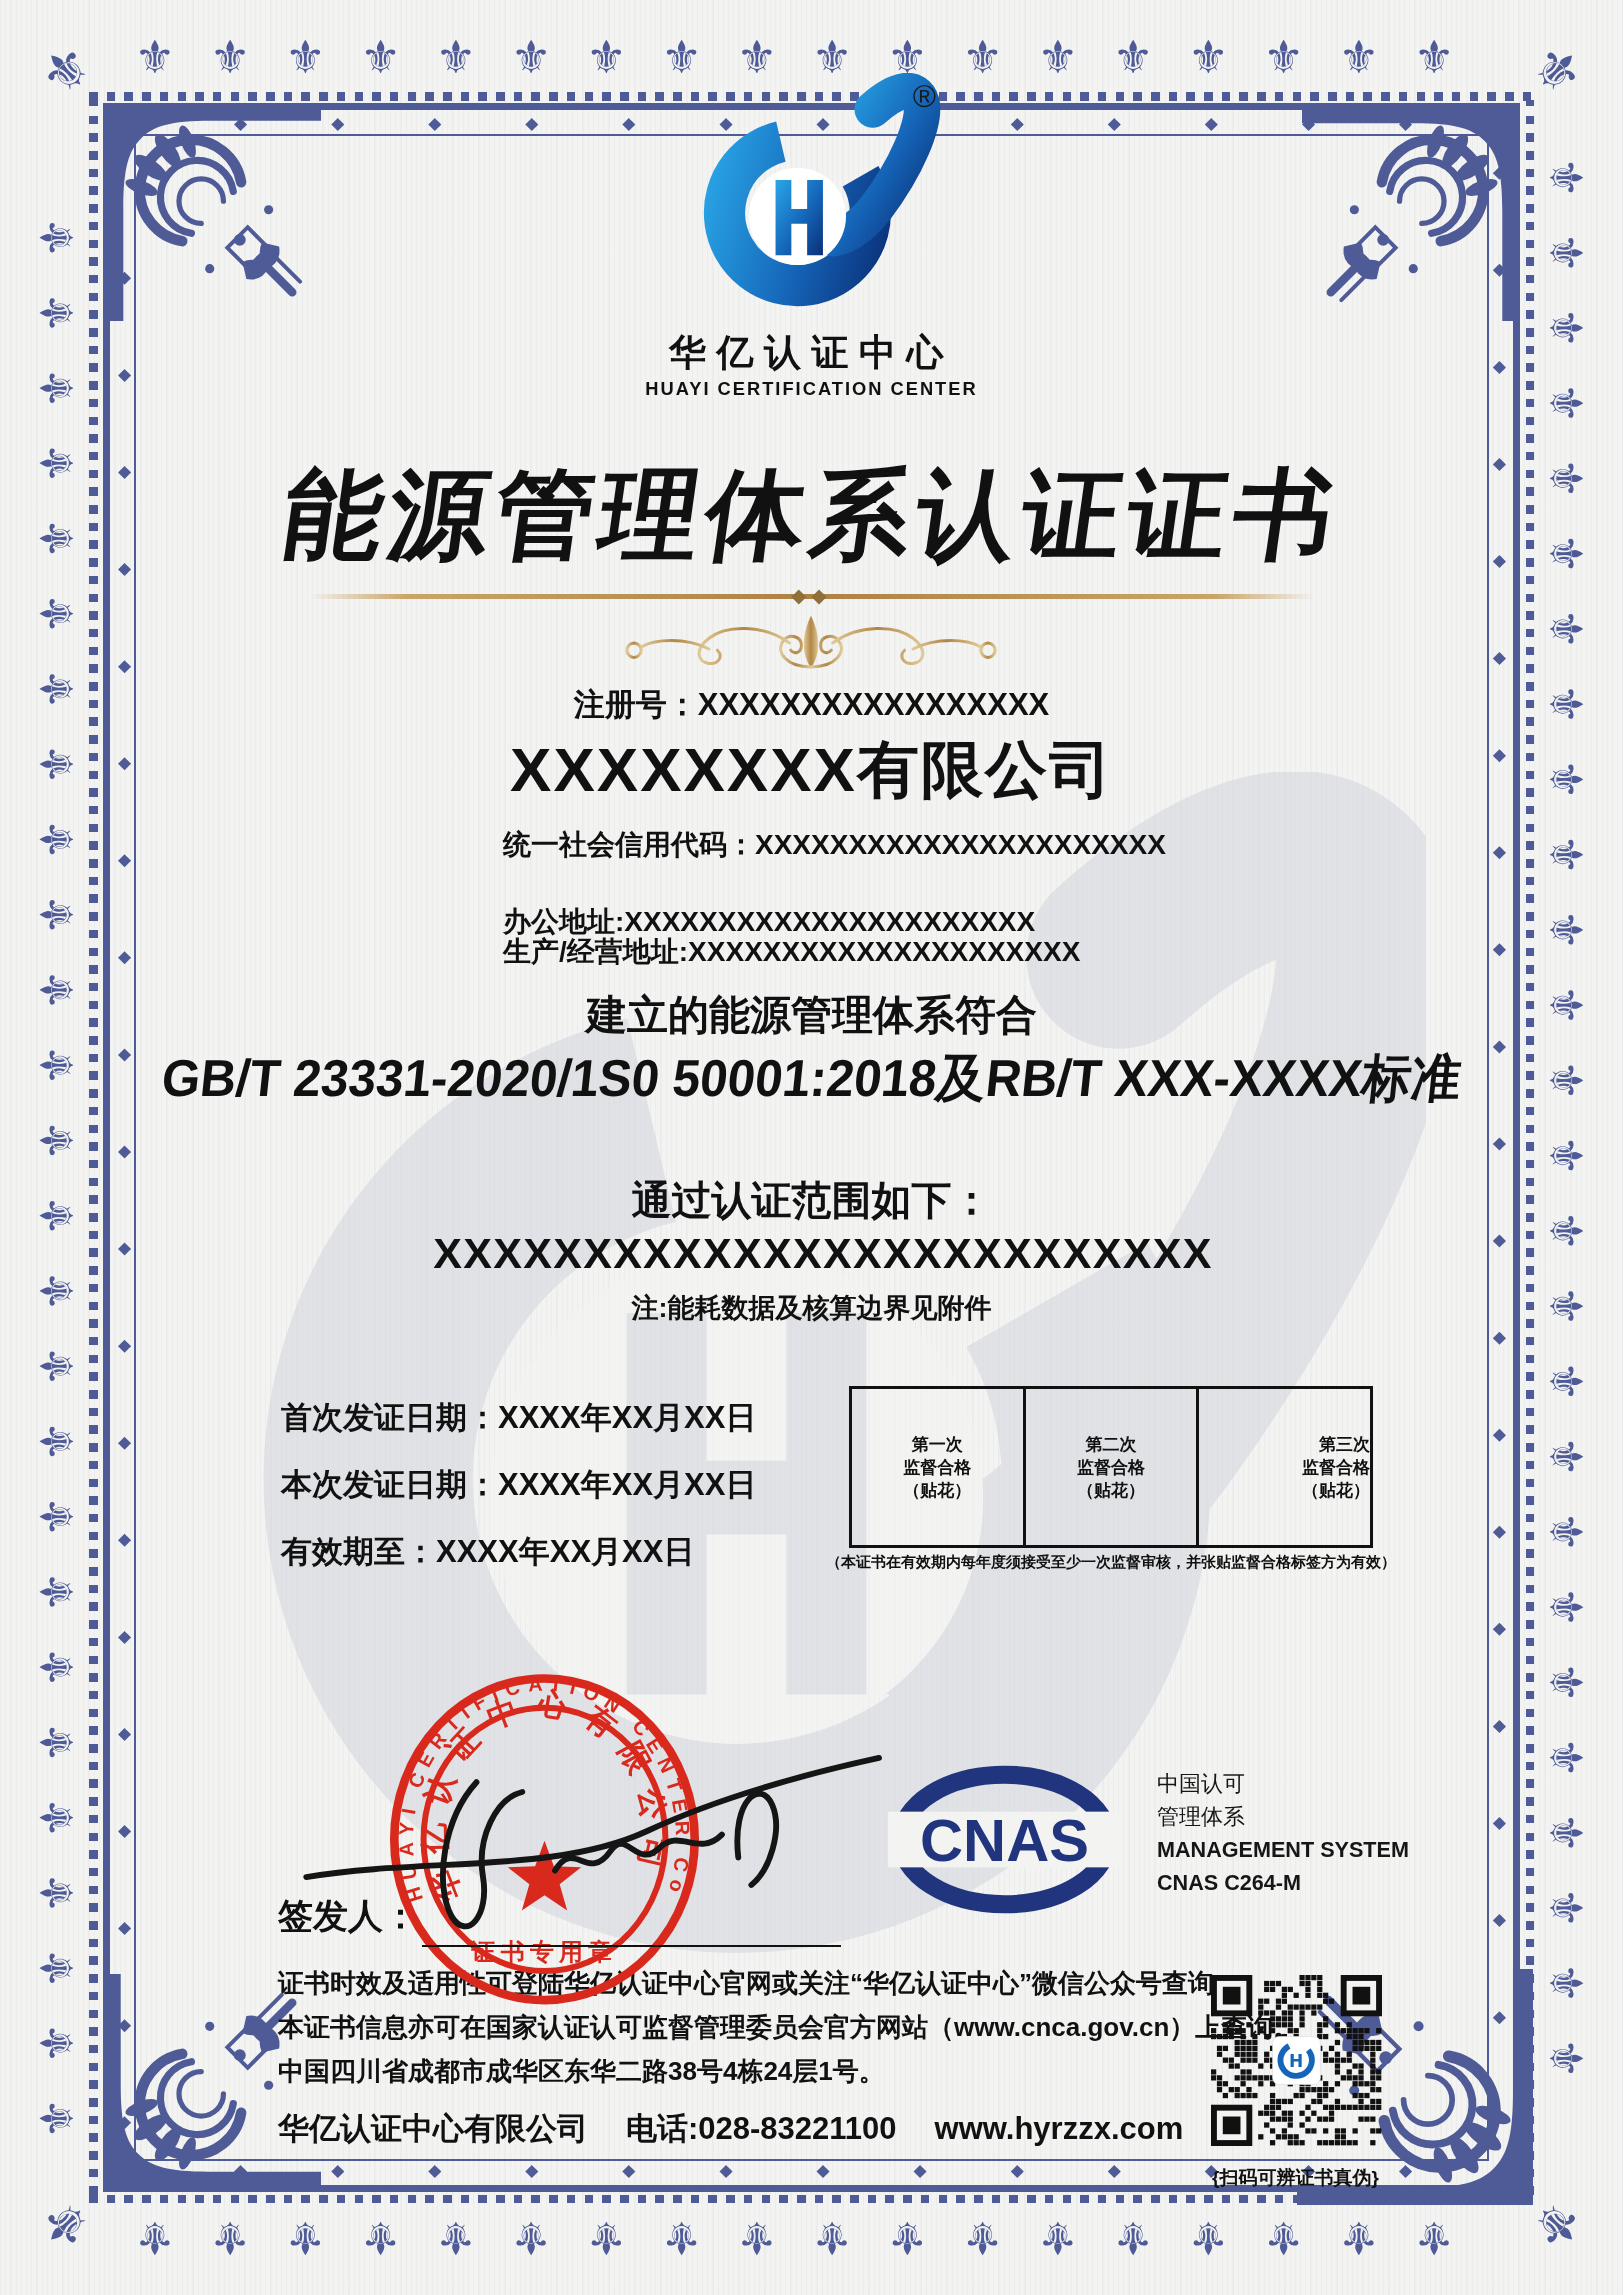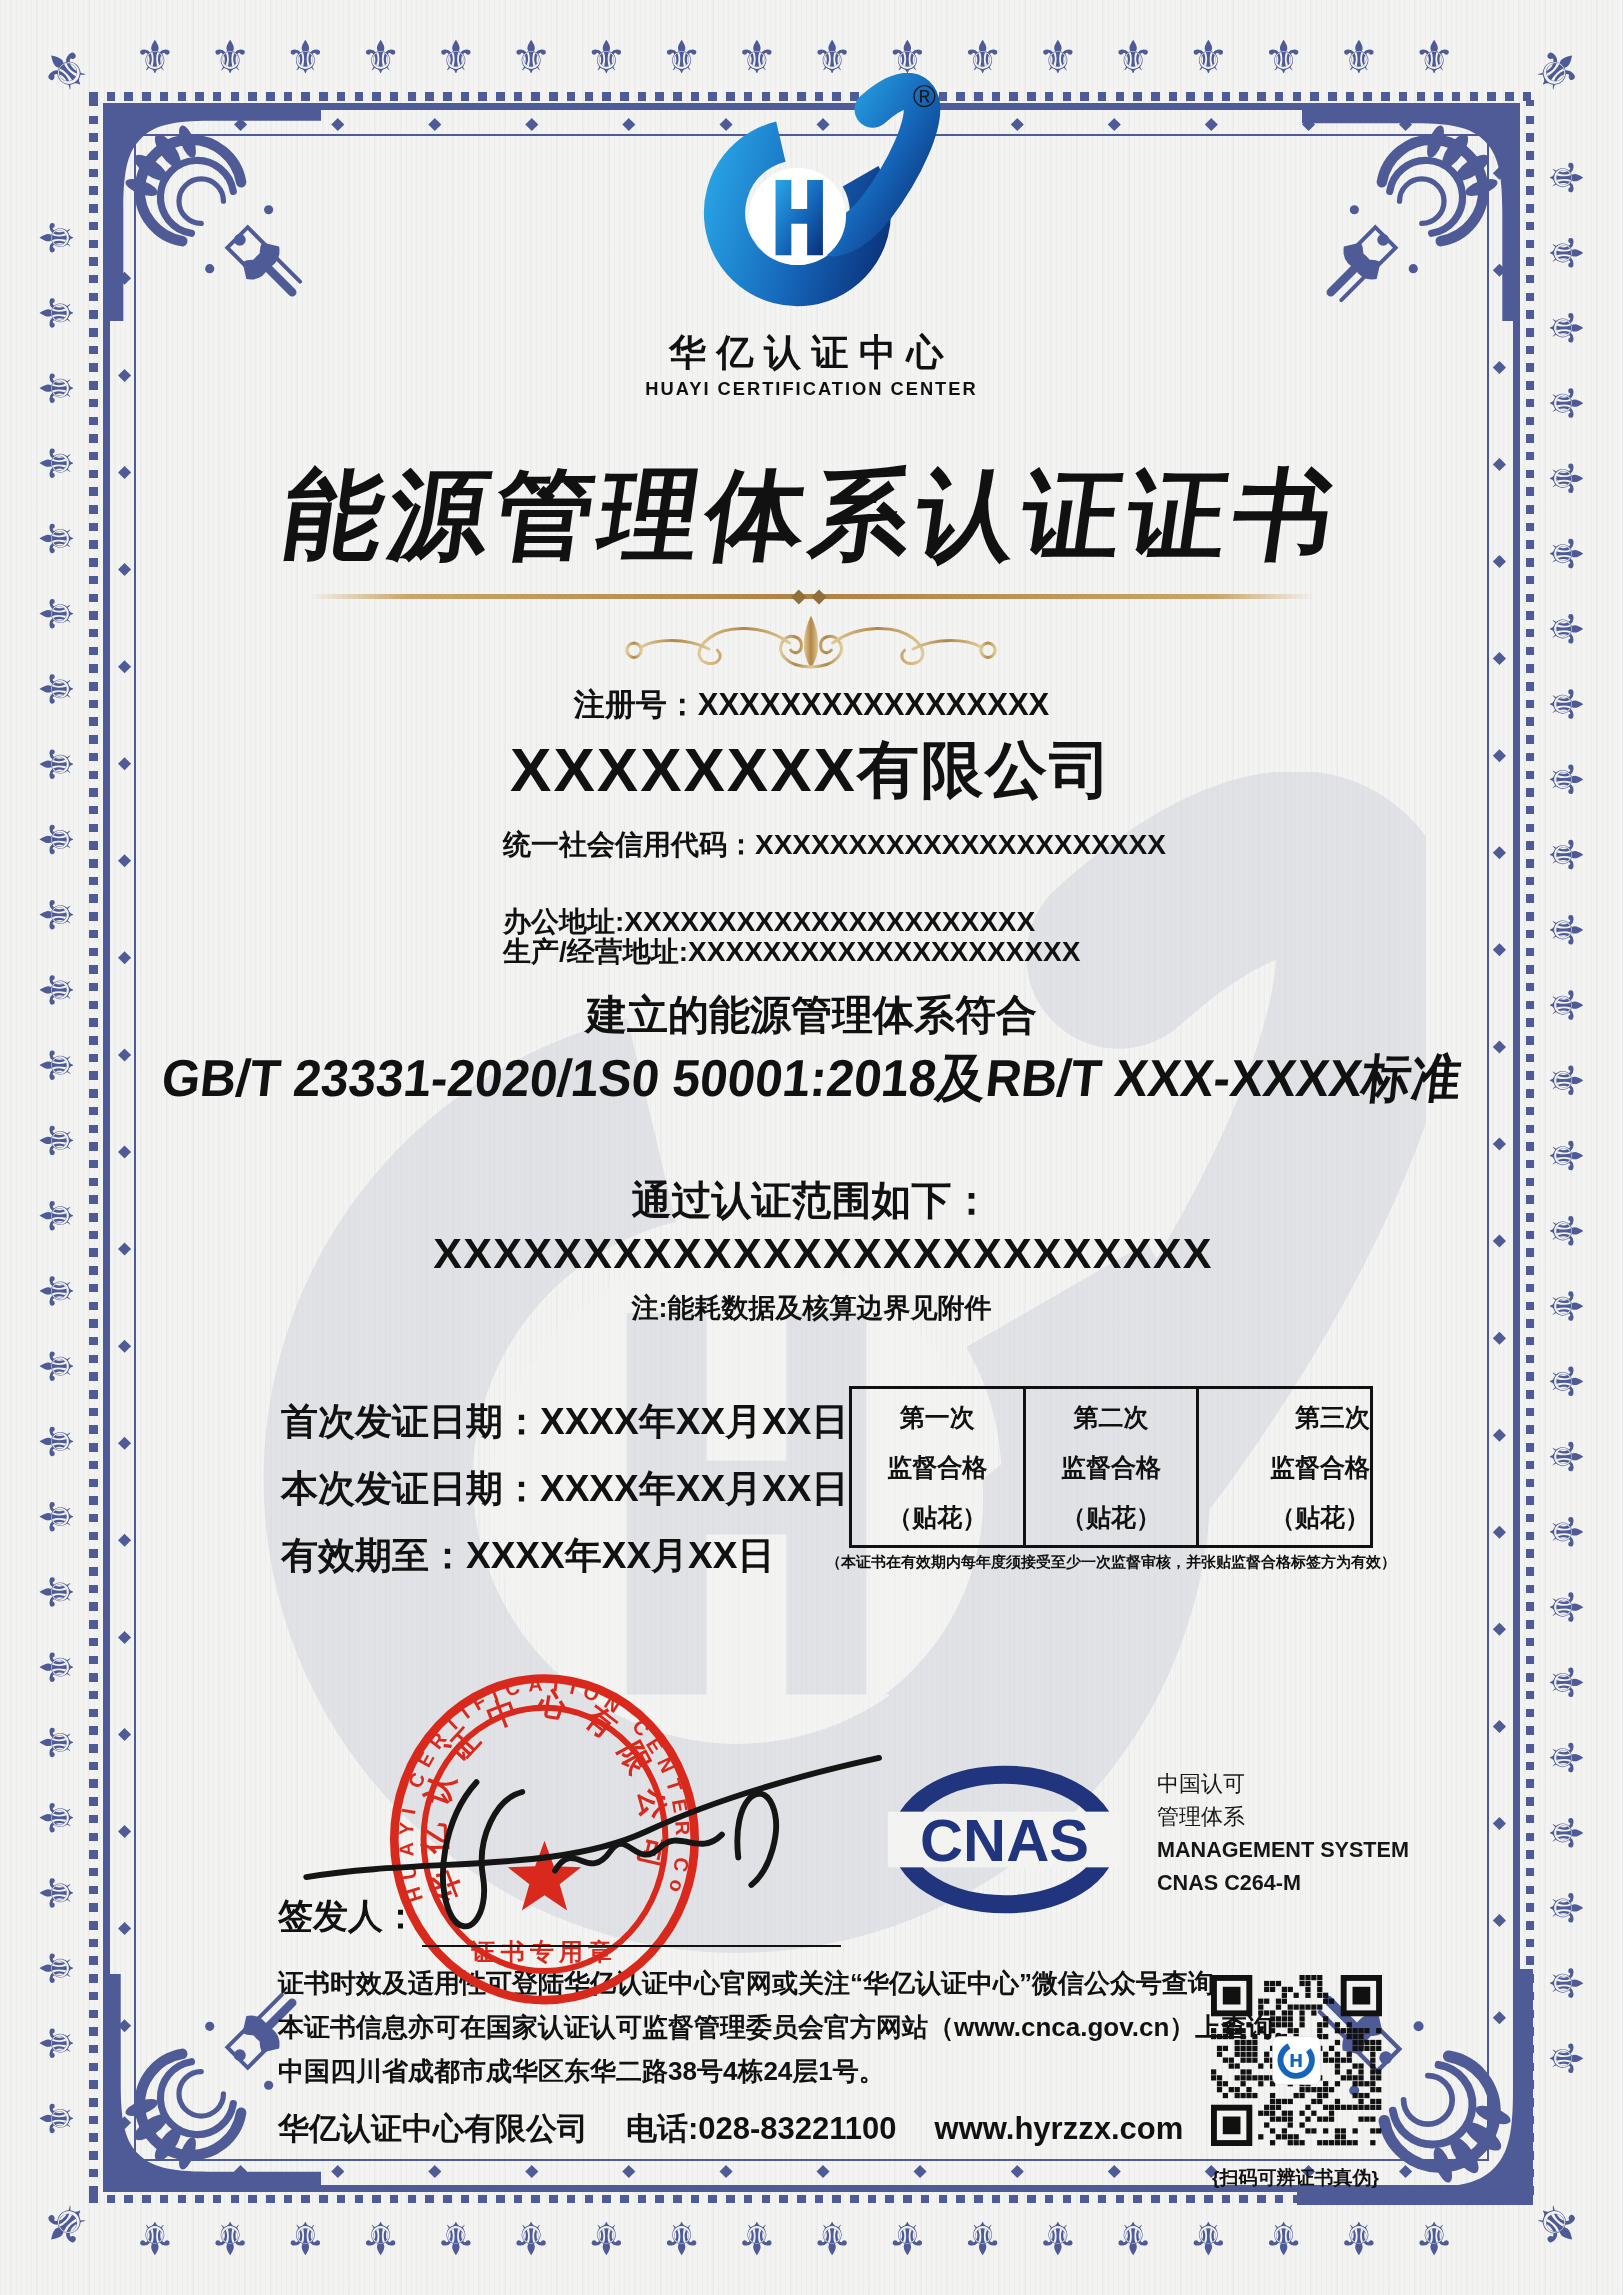--- a/index.html
+++ b/index.html
@@ -50,25 +50,25 @@
   .gold-orn{left:582px;top:607px;width:458px;height:72px;z-index:3;}
   .reg-line{top:684px;font-size:31px;font-weight:bold;z-index:3;}
   .company{top:728px;font-size:62px;font-weight:bold;letter-spacing:2px;z-index:3;}
   .info{position:absolute;left:503px;z-index:3;font-size:28px;font-weight:bold;white-space:nowrap;}
   .conf1{top:988px;font-size:41px;font-weight:bold;z-index:3;}
   .standard{top:1044px;font-size:52px;font-weight:bold;z-index:3;white-space:nowrap;
             transform:skewX(-6deg) scaleX(.95);}
   .scope-h{top:1173px;font-size:40px;font-weight:bold;z-index:3;}
   .scope-v{top:1229px;font-size:43px;font-weight:bold;letter-spacing:1.3px;z-index:3;padding-left:23px;}
   .scope-n{top:1290px;font-size:27px;font-weight:bold;z-index:3;}
-  .daterow{position:absolute;left:281px;font-size:37px;font-weight:bold;z-index:3;white-space:nowrap;}
+  .daterow{position:absolute;left:281px;font-size:31px;font-weight:bold;z-index:3;white-space:nowrap;}
   .sup{position:absolute;left:849px;top:1386px;width:518px;height:156px;border:3.3px solid #111;
        display:flex;z-index:3;background:rgba(255,255,255,.0);}
   .sup .cell{flex:1;border-right:3.3px solid #111;display:flex;flex-direction:column;justify-content:center;
-       align-items:center;font-size:25px;font-weight:600;gap:17px;}
+       align-items:center;font-size:17px;font-weight:600;}
   .sup .cell:last-child{border-right:none;align-items:flex-end;}
   .sup-note{position:absolute;left:823px;top:1553px;width:576px;text-align:center;font-size:15px;
        font-weight:600;z-index:3;white-space:nowrap;}
   .seal{position:absolute;left:385px;top:1673px;width:319px;height:346px;z-index:4;}
   .signature{position:absolute;left:280px;top:1720px;width:622px;height:216px;z-index:5;}
   .issuer{position:absolute;left:278px;top:1893px;font-size:35px;font-weight:bold;z-index:4;}
   .sign-line{position:absolute;left:422px;top:1945px;width:419px;border-top:2.6px solid #111;z-index:4;}
   .cnas-logo{position:absolute;left:883px;top:1765px;width:243px;height:149px;z-index:3;}
   .cnas-info{position:absolute;left:1157px;top:1767px;z-index:3;line-height:33px;font-size:22px;color:#161616;}
   .cnas-info .b{font-weight:bold;font-size:21.6px;}

